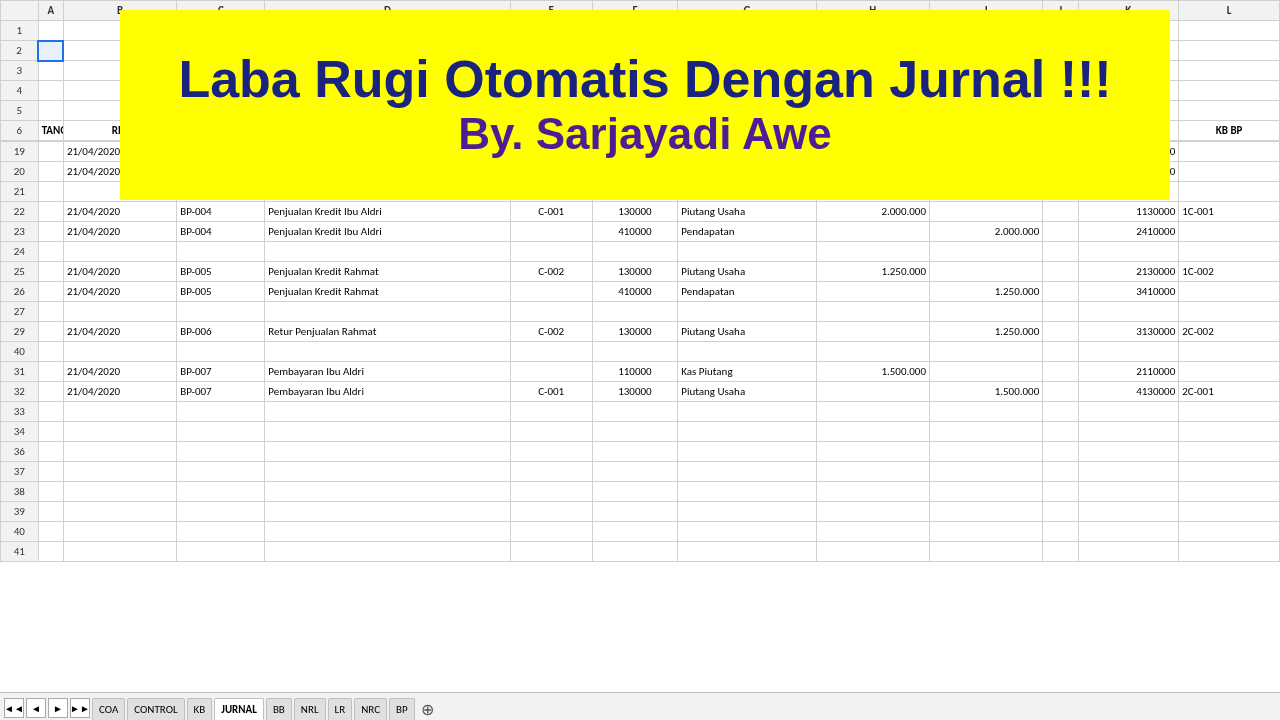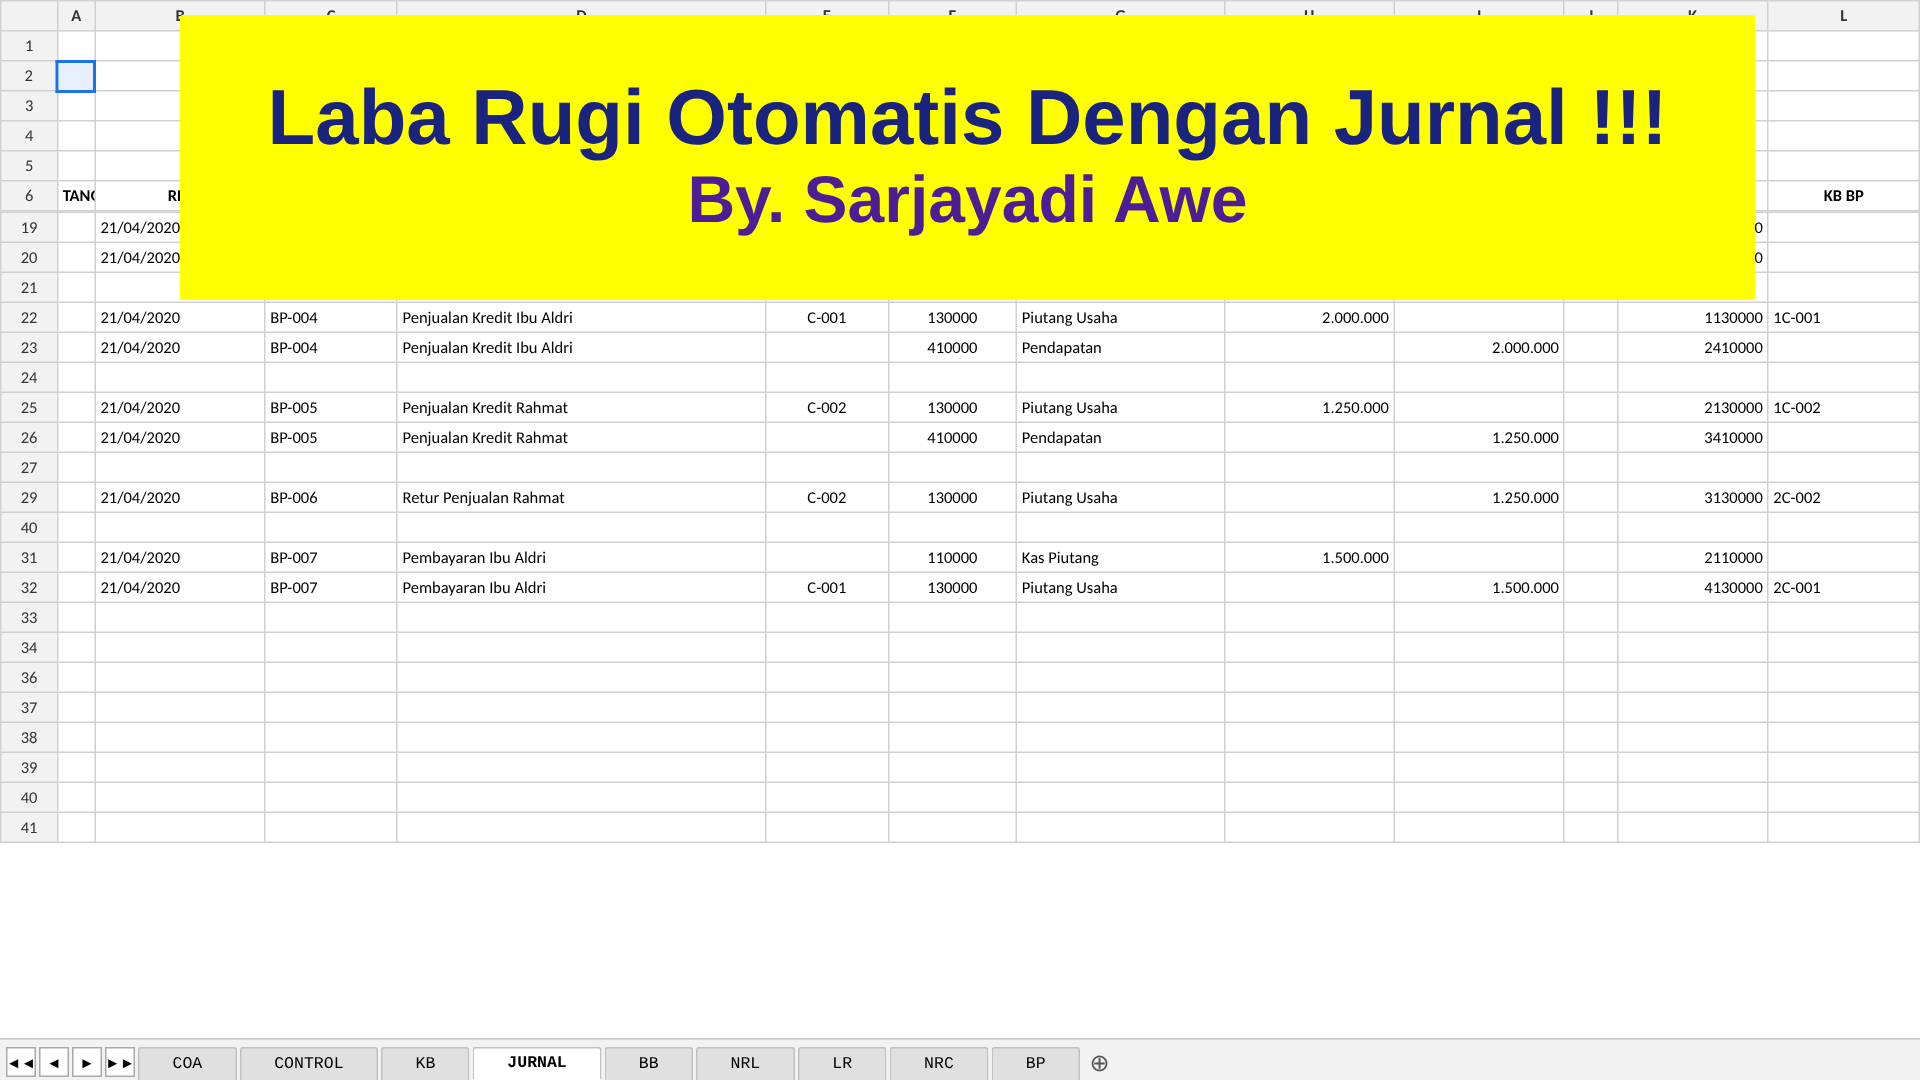--- a/index.html
+++ b/index.html
@@ -34,21 +34,21 @@
     .banner-yellow-bg { background: #FFFF00; width: 100%; height: 100%; display: flex; flex-direction: column; justify-content: center; align-items: center; border-radius: 2px; }
 
     .banner-title { font-size: 52px; font-weight: 900; color: #1a237e; font-family: Arial, sans-serif; text-align: center; line-height: 1.1; }
     .banner-subtitle { font-size: 44px; font-weight: 900; color: #4c1d95; font-family: Arial, sans-serif; text-align: center; }
 
     
     .sheet-tabs { height: 28px; background: #f2f2f2; border-top: 1px solid #c0c0c0; display: flex; align-items: flex-end; padding-left: 4px; }
 
     .tab-nav-btn { width: 20px; height: 20px; background: #fff; border: 1px solid #aaa; display: flex; align-items: center; justify-content: center; cursor: pointer; font-size: 10px; margin-right: 2px; margin-bottom: 2px; }
 
-    .sheet-tab { padding: 3px 22px; border: 1px solid #c0c0c0; border-bottom: none; cursor: pointer; font-size: 11px; background: #e0e0e0; margin-right: 2px; height: 22px; display: flex; align-items: center; border-radius: 2px 2px 0 0; font-family: Liberation Mono, monospace; }
+    .sheet-tab { padding: 3px 6px; border: 1px solid #c0c0c0; border-bottom: none; cursor: pointer; font-size: 11px; background: #e0e0e0; margin-right: 2px; height: 22px; display: flex; align-items: center; border-radius: 2px 2px 0 0; }
 
     .sheet-tab.jurnal-active { background: #fff; border-bottom: 1px solid #fff; font-weight: bold; margin-top: 16px; }
 
     .add-sheet-btn { width: 22px; height: 22px; display: flex; align-items: center; justify-content: center; cursor: pointer; font-size: 16px; color: #555; margin-bottom: 0; }
 
     .text-right { text-align: right; }
     .text-center { text-align: center; }
     .text-bold { font-weight: bold; }
   </style>
 </head>

